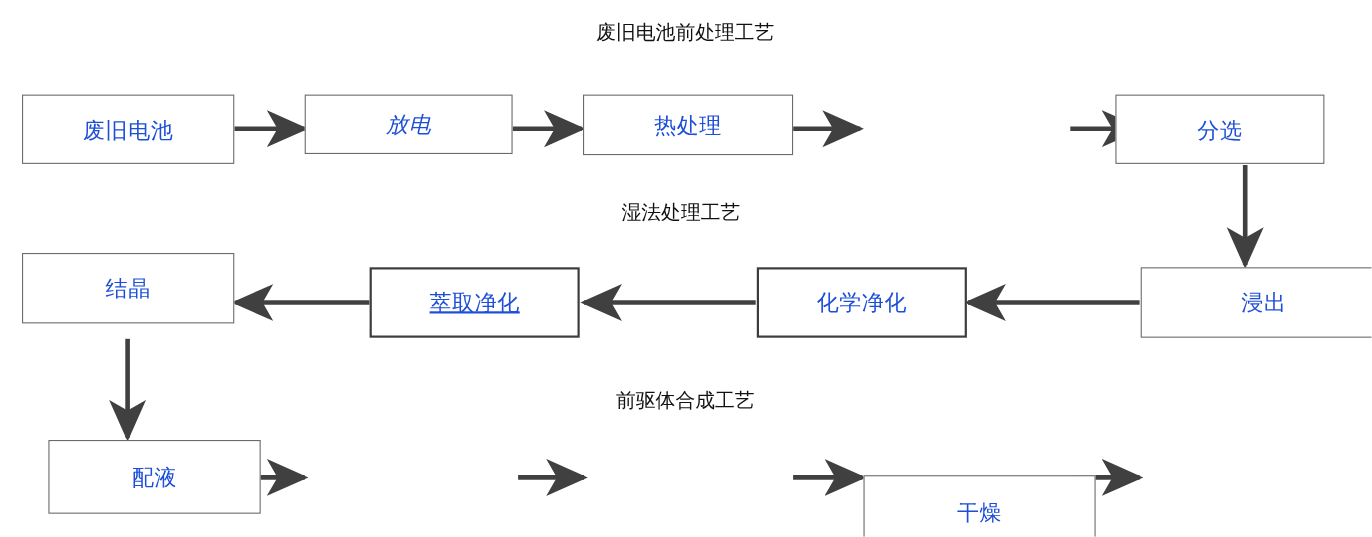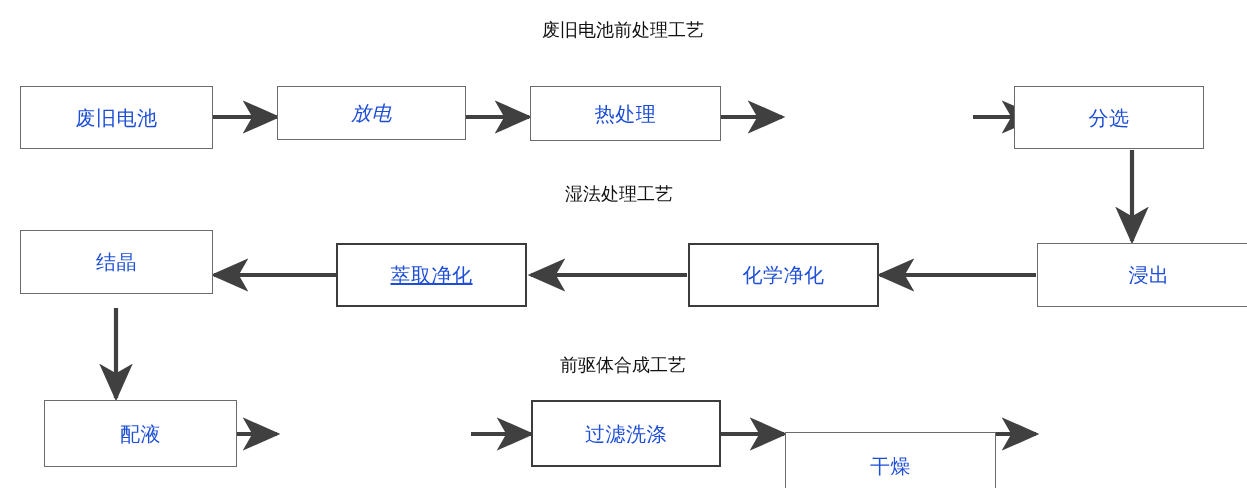--- a/index.html
+++ b/index.html
@@ -104,18 +104,17 @@
 
   <div class="node thick" style="left:336px; top:243px; width:191px; height:64px;text-decoration:underline;">萃取净化</div>
 
   <div class="node thick" style="left:688px; top:243px; width:191px; height:64px;">化学净化</div>
 
   <div class="node" style="left:1037px; top:243px; width:224px; height:64px;">浸出</div>
 
   <div class="node" style="left:20px; top:400px; width:193px; height:67px;margin-left:24px;">配液</div>
 
 
-  <div class="node thick" style="left:531px; top:400px; width:190px; height:67px;">过滤洗涤</div>
 
   <div class="node" style="left:785px; top:400px; width:211px; height:67px;margin-top:32px;">干燥</div>
 
 
 </div>
 
 </body></html>

